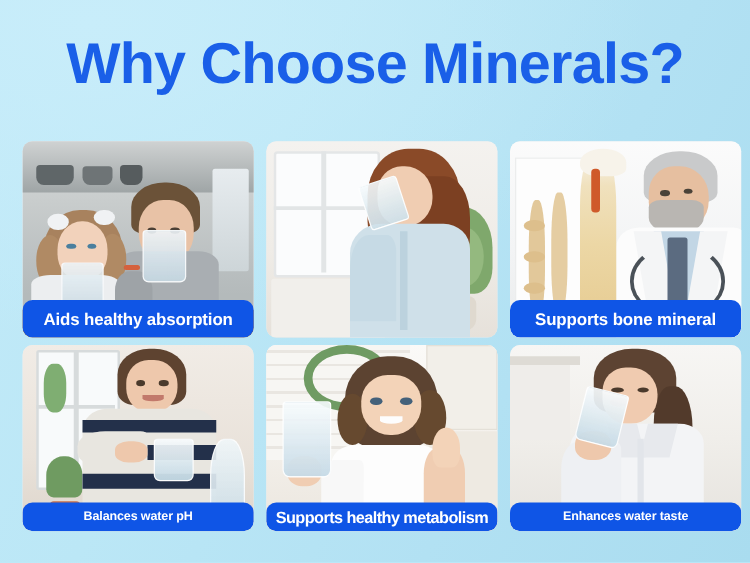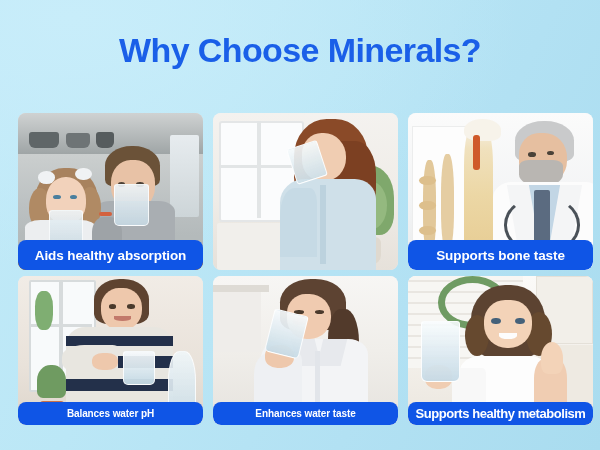--- a/index.html
+++ b/index.html
@@ -12,21 +12,21 @@
     position:relative;width:600px;height:450px;overflow:hidden;
     background:
       radial-gradient(ellipse 120% 90% at 12% 4%, #c8edfa 0%, rgba(200,237,250,0) 62%),
       linear-gradient(116deg, #c2eaf8 0%, #bbe7f6 34%, #b2e1f3 68%, #a9dcef 100%);
   }
 
   
   #title{
     position:absolute;left:0;top:27px;width:600px;
     text-align:center;
-    font-size:34px;line-height:46px;
+    font-size:46px;line-height:46px;
     font-weight:bold;
     letter-spacing:-0.6px;
     color:#1a5fe8;
     white-space:nowrap;
   }
 
   
   #grid{
     position:absolute;left:18px;top:113px;
     width:565px;
@@ -299,21 +299,21 @@
           <div class="sc c3-shirt"></div>
         <div class="sc c3-lapel1"></div>
           <div class="sc c3-lapel2"></div>
           <div class="sc c3-tie"></div>
         <div class="sc c3-stetht"></div>
           <div class="sc c3-stethb rnd"></div>
         <div class="sc c3-model"></div>
           <div class="sc c3-skull"></div>
           <div class="sc c3-red"></div>
       </div>
-      <div class="label">Supports bone taste</div>
+      <div class="label">Supports bone mineral</div>
     </div>
 
     <div class="card row2">
       <div class="photo">
         <div class="sc c4-bg"></div>
         <div class="sc c4-win"></div>
           <div class="sc c4-m1"></div>
           <div class="sc c4-m2"></div>
         <div class="sc c4-green"></div>
           <div class="sc c4-green2"></div>
@@ -329,42 +329,20 @@
         <div class="sc c4-st3"></div>
           <div class="sc c4-st4"></div>
         <div class="sc c4-bottle"></div>
         <div class="sc c4-armr"></div>
           <div class="sc c4-hand"></div>
         <div class="sc c4-glass"></div>
       </div>
       <div class="label">Balances water pH</div>
     </div>
 
-    <div class="card row2">
-      <div class="photo">
-        <div class="sc c5-bg"></div>
-        <div class="sc c5-shelf"></div>
-          <div class="sc c5-wall"></div>
-        <div class="sc c5-hair"></div>
-          <div class="sc c5-pony"></div>
-        <div class="sc c5-face"></div>
-        <div class="sc c5-eye1"></div>
-          <div class="sc c5-eye2"></div>
-          <div class="sc c5-cheek"></div>
-        <div class="sc c5-body"></div>
-        <div class="sc c5-collar1"></div>
-          <div class="sc c5-collar2"></div>
-          <div class="sc c5-placket"></div>
-        <div class="sc c5-arm"></div>
-          <div class="sc c5-hand"></div>
-        <div class="sc c5-glass"></div>
-      </div>
-      <div class="label">Enhances water taste</div>
-    </div>
-
     <div class="card row2 wide-label">
       <div class="photo">
         <div class="sc c6-bg"></div>
           <div class="sc c6-brick"></div>
         <div class="sc c6-cabR"></div>
           <div class="sc c6-cabR2"></div>
         <div class="sc c6-wreath"></div>
           <div class="sc c6-counter"></div>
         <div class="sc c6-hair"></div>
           <div class="sc c6-curl1"></div>
@@ -376,14 +354,36 @@
         <div class="sc c6-body"></div>
         <div class="sc c6-thumbarm"></div>
           <div class="sc c6-thumb"></div>
         <div class="sc c6-arm"></div>
           <div class="sc c6-hand"></div>
         <div class="sc c6-glass"></div>
       </div>
       <div class="label">Supports healthy metabolism</div>
     </div>
 
+    <div class="card row2">
+      <div class="photo">
+        <div class="sc c5-bg"></div>
+        <div class="sc c5-shelf"></div>
+          <div class="sc c5-wall"></div>
+        <div class="sc c5-hair"></div>
+          <div class="sc c5-pony"></div>
+        <div class="sc c5-face"></div>
+        <div class="sc c5-eye1"></div>
+          <div class="sc c5-eye2"></div>
+          <div class="sc c5-cheek"></div>
+        <div class="sc c5-body"></div>
+        <div class="sc c5-collar1"></div>
+          <div class="sc c5-collar2"></div>
+          <div class="sc c5-placket"></div>
+        <div class="sc c5-arm"></div>
+          <div class="sc c5-hand"></div>
+        <div class="sc c5-glass"></div>
+      </div>
+      <div class="label">Enhances water taste</div>
+    </div>
+
   </div>
 </div>
 
 </body></html>

